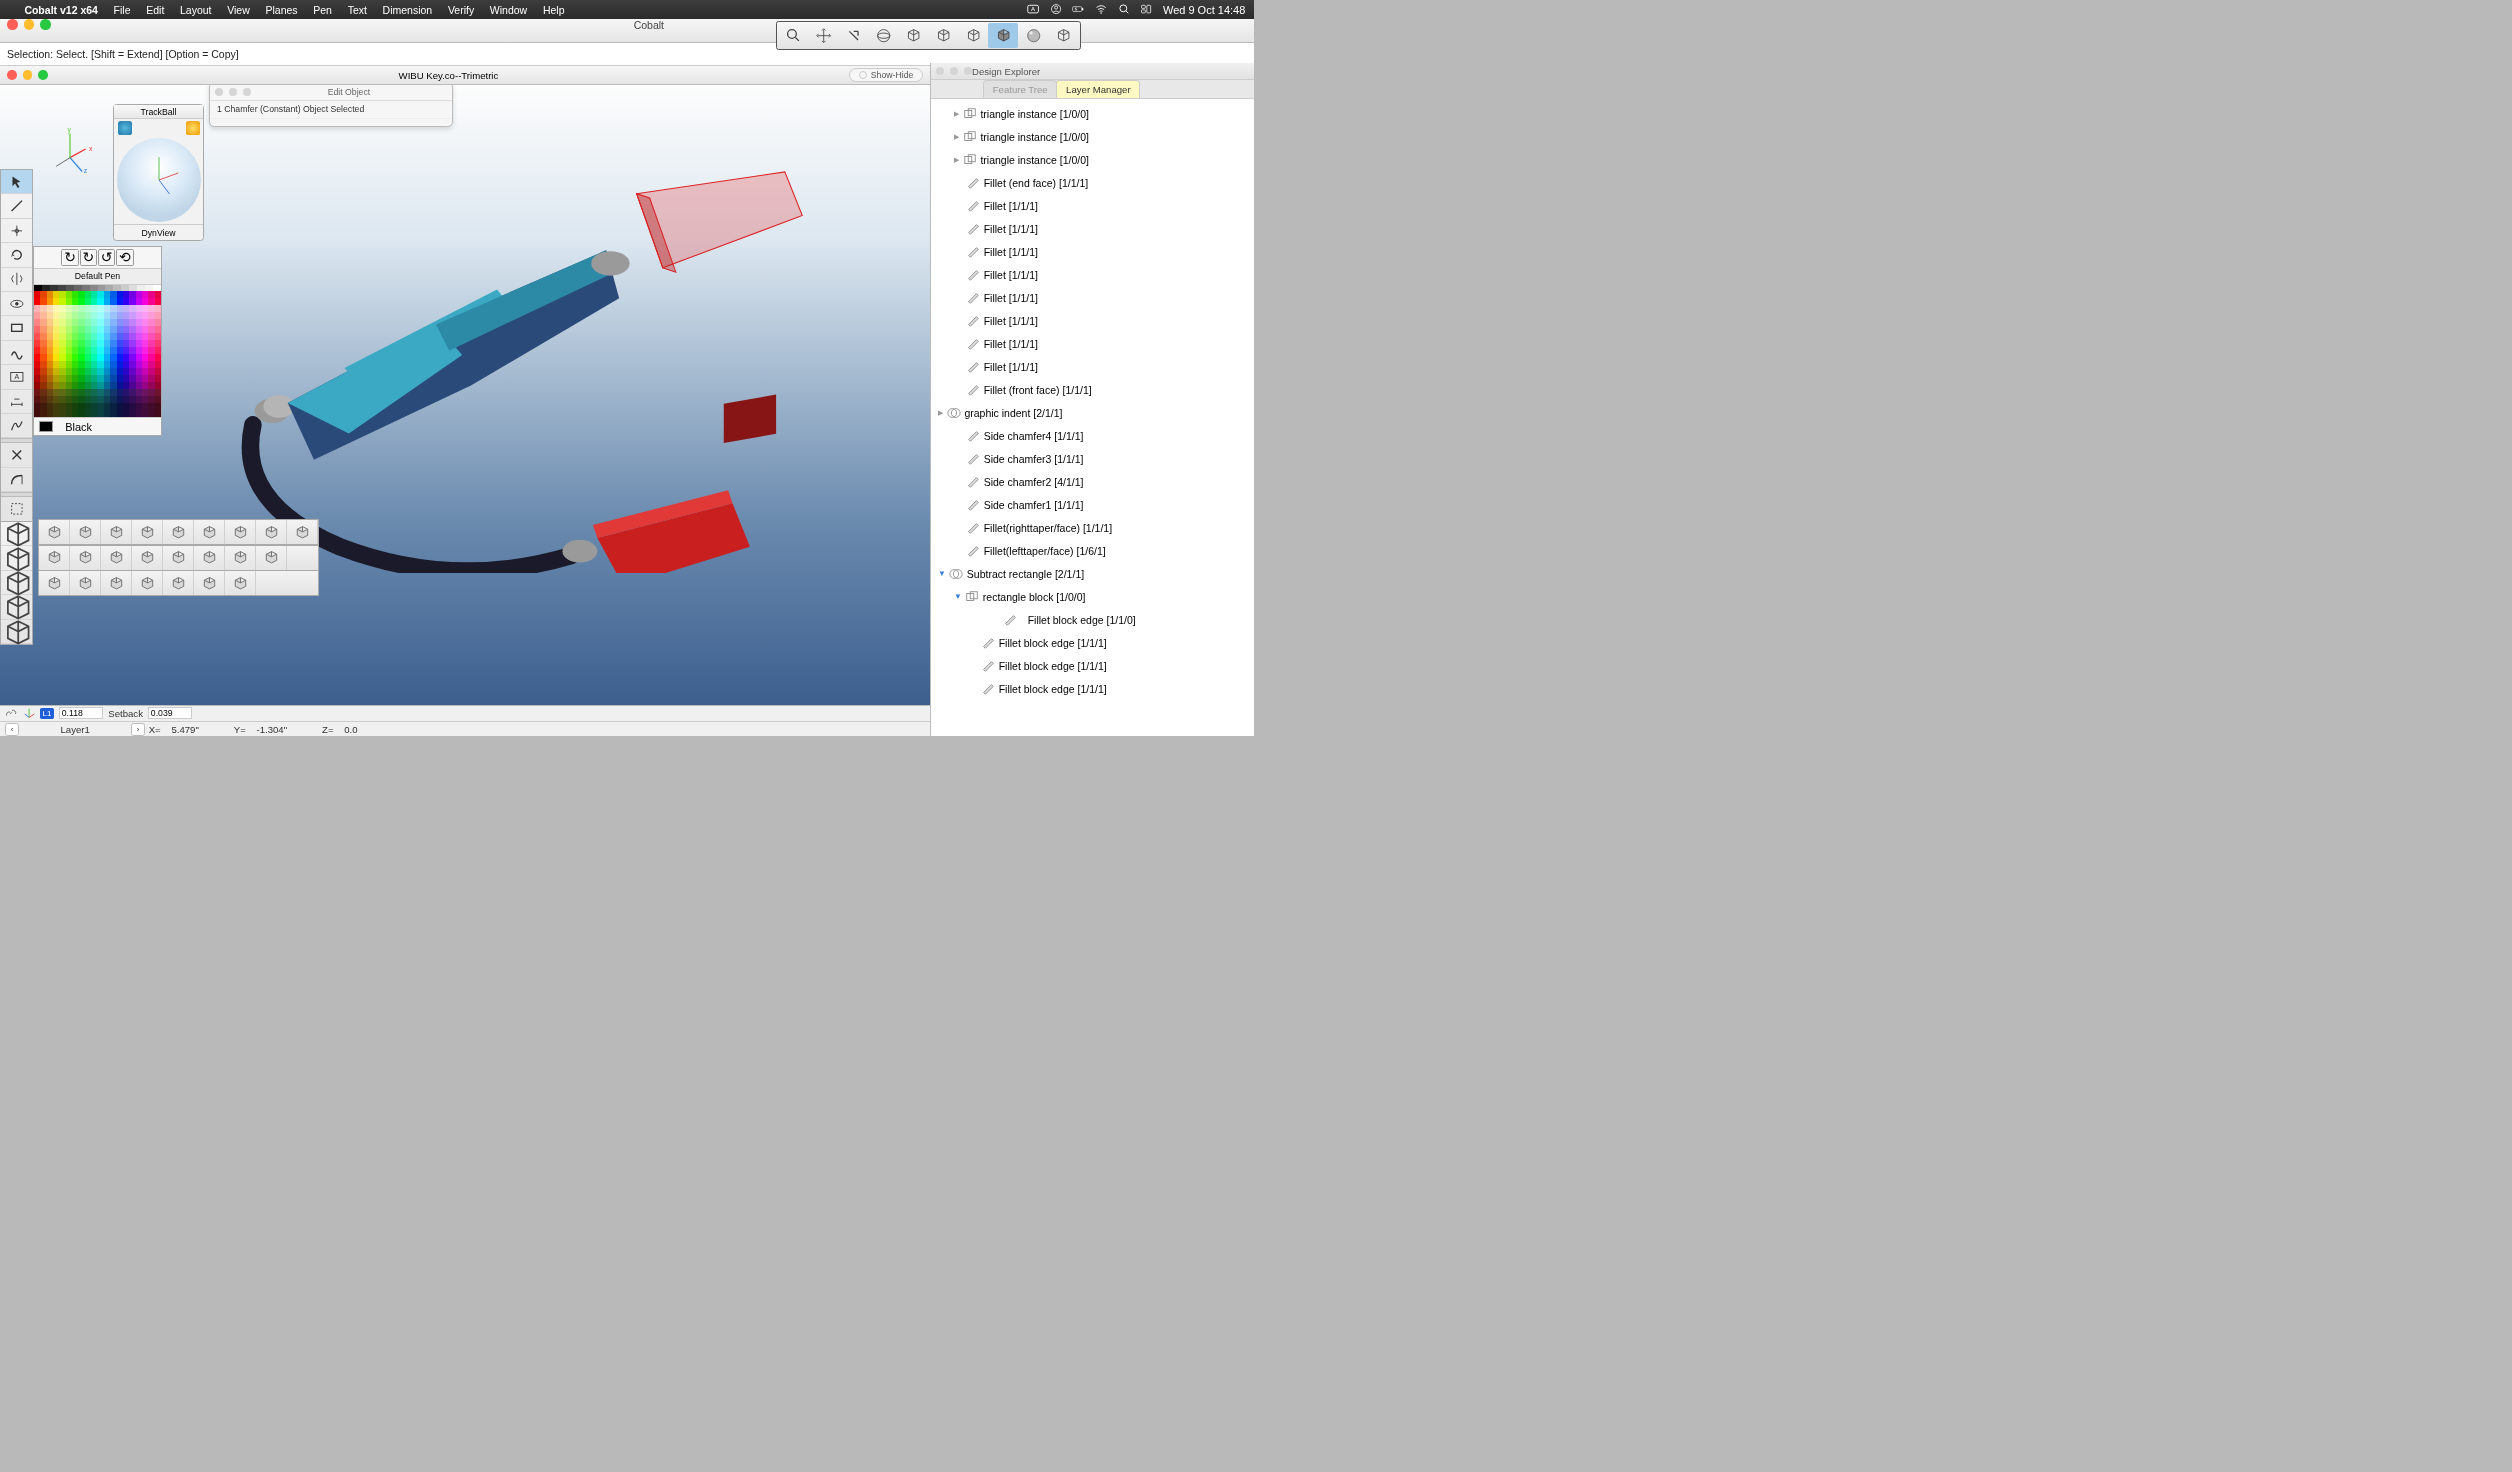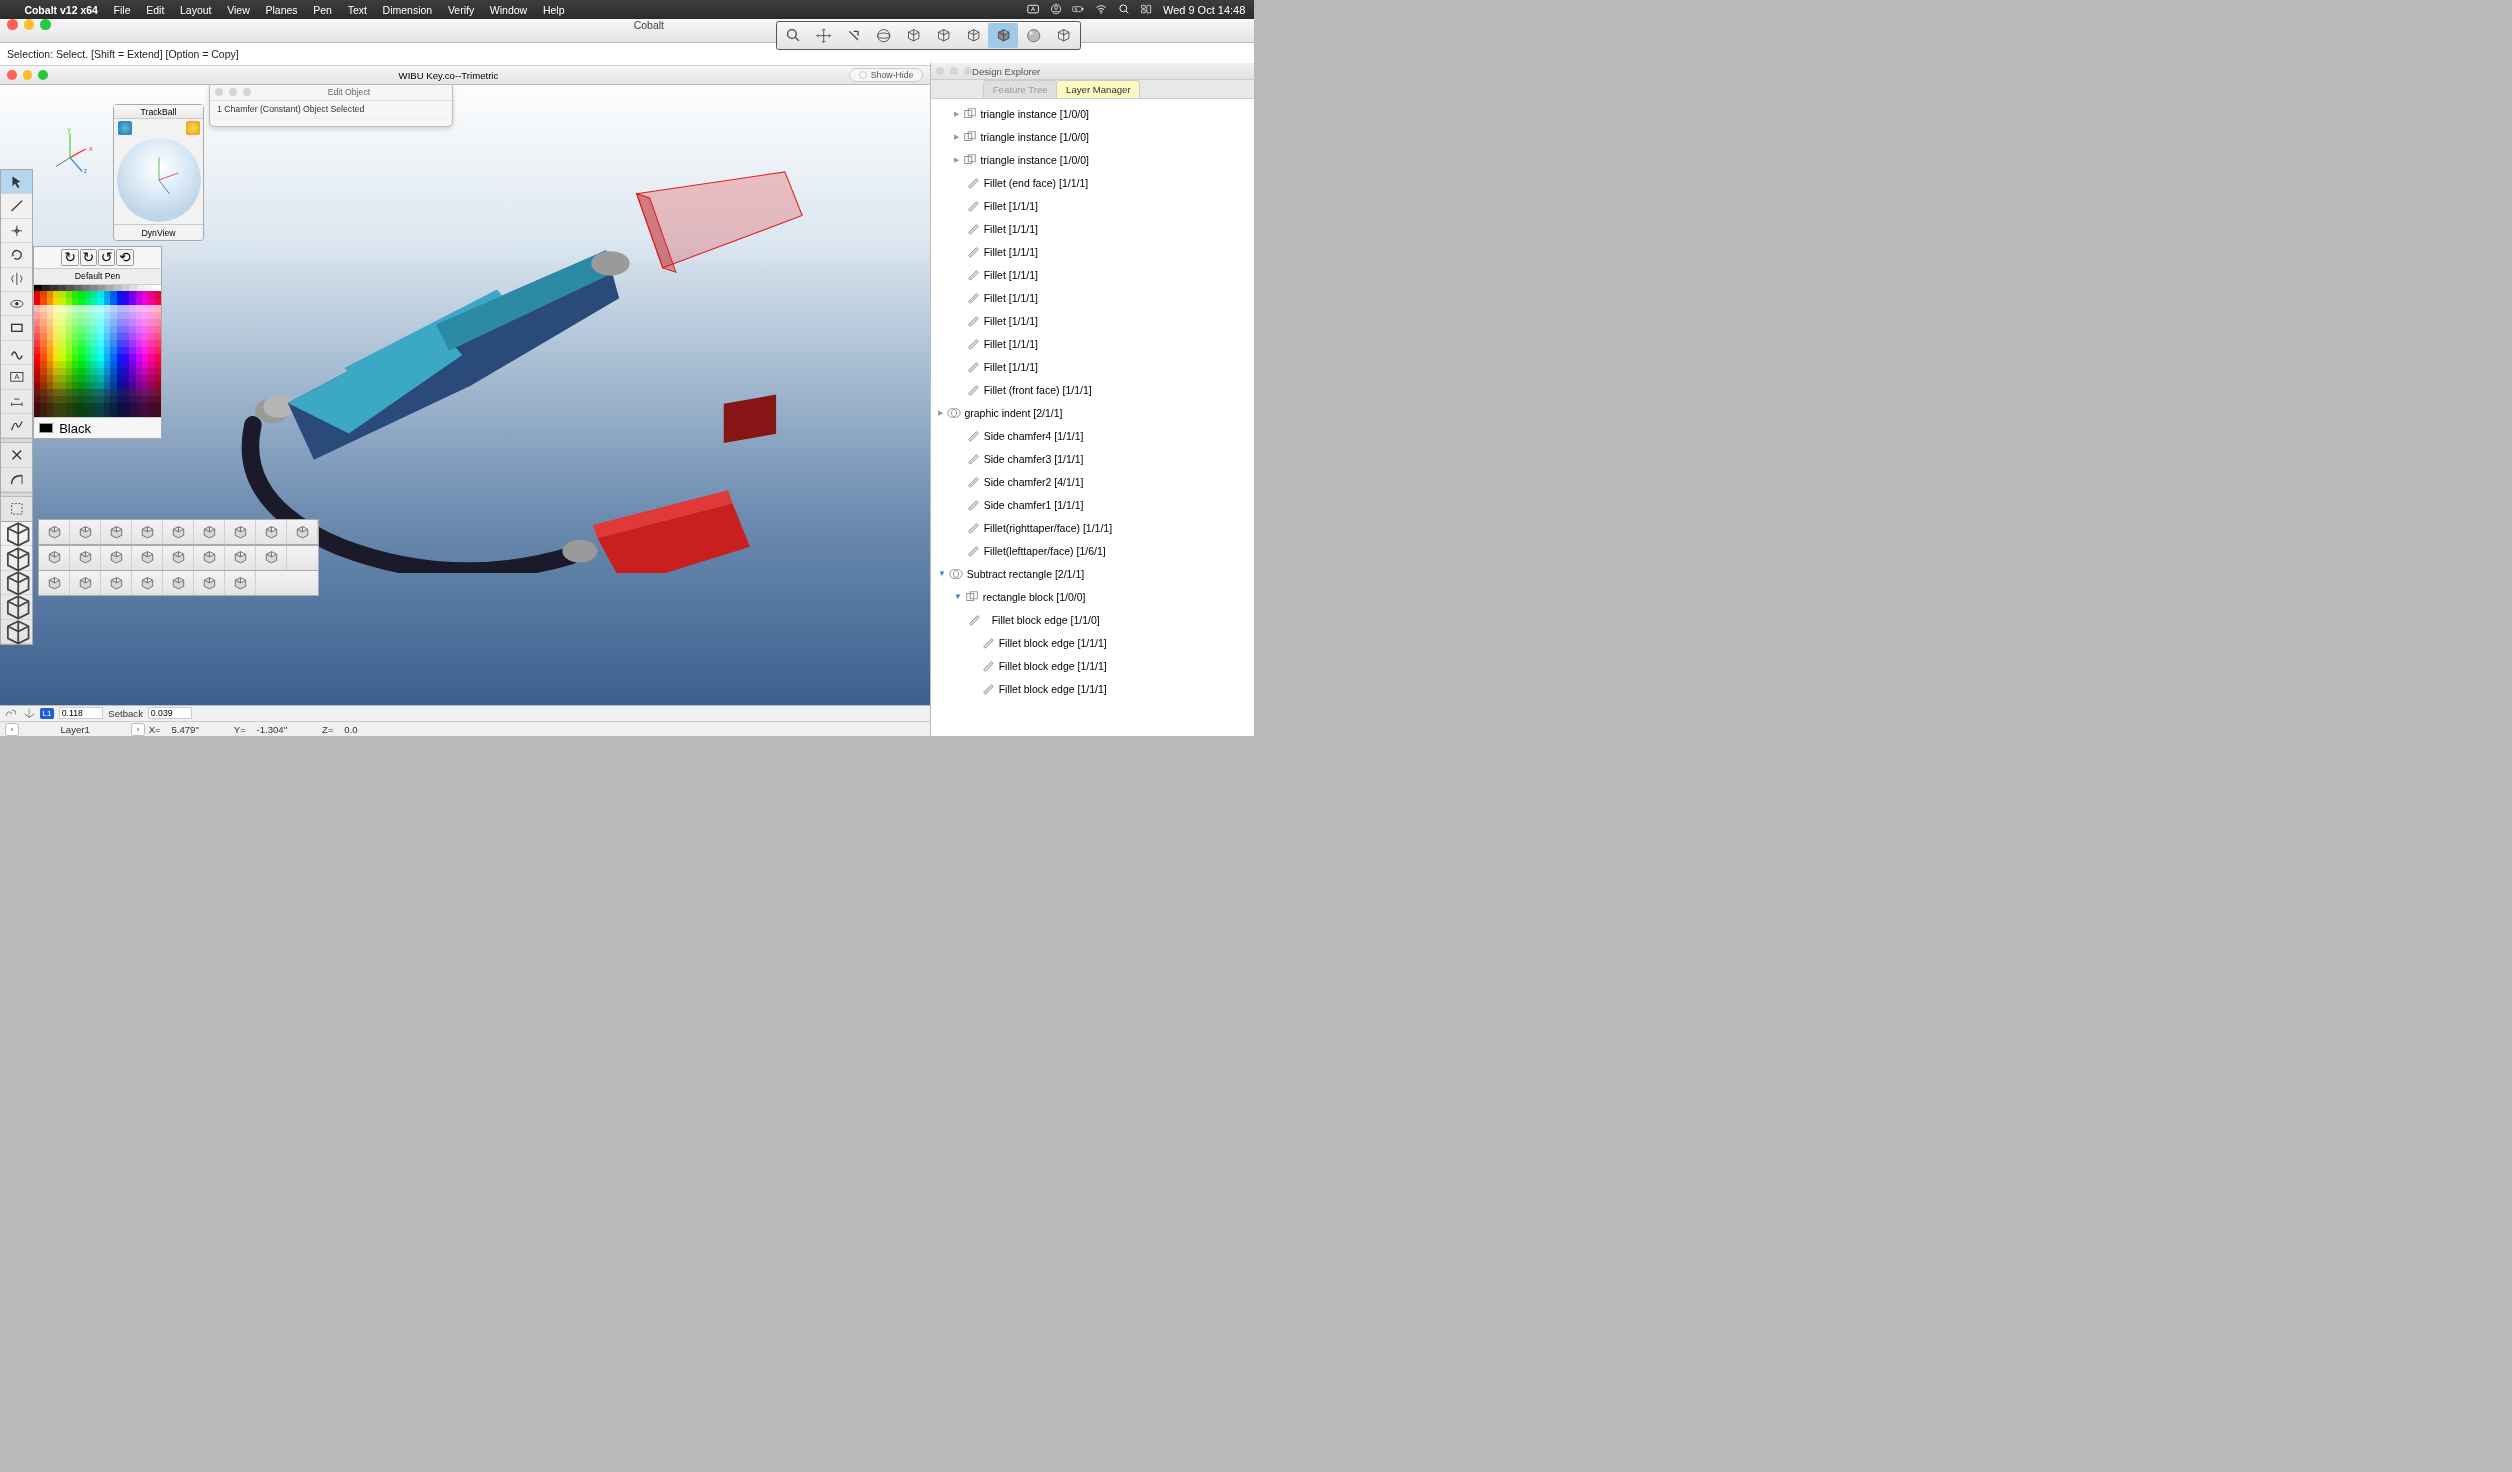--- a/index.html
+++ b/index.html
@@ -58,21 +58,21 @@
 .left-tools svg{width:15.7px;height:15.7px}
 
 .colorpanel{position:absolute;top:161px;left:33px;width:129px;background:#f6f6f6;border:0.9px solid #aaa}
 .colorpanel .cp-row{display:flex;gap:0.9px;padding:1.7px;justify-content:center}
 .colorpanel .cp-row .rot{width:17.4px;height:17.4px;border:0.9px solid #999;border-radius:1.7px;display:flex;align-items:center;justify-content:center}
 .colorpanel .cp-title{font-size:8.7px;text-align:center;padding:2.6px 0;background:#eee;border-top:0.9px solid #ccc;border-bottom:0.9px solid #ccc}
 .colorpanel .grays{display:flex}
 .colorpanel .grays span{flex:1;height:6.1px}
 .colorpanel .swatches{display:grid;grid-template-columns:repeat(20,1fr);height:126px}
 .colorpanel .swatches span{border:0}
-.colorpanel .foot{display:flex;align-items:center;gap:6px;padding:2.6px 5.2px;font-size:13px;border-top:0.9px solid #ccc}
+.colorpanel .foot{display:flex;align-items:center;gap:12px;padding:2.6px 5.2px;font-size:11px;border-top:0.9px solid #ccc}
 .colorpanel .foot .sw{width:14px;height:10.5px;background:#000;border:0.9px solid #999}
 
 .solid-tools{position:absolute;top:436px;left:0;width:33px;background:linear-gradient(#f3f3f3,#e4e4e4);border:0.9px solid #aaa;display:flex;flex-direction:column}
 .solid-tools .lt{height:24.4px;display:flex;align-items:center;justify-content:center;border-bottom:0.9px solid #d5d5d5}
 
 .solid-palette{position:absolute;top:434px;left:38px}
 .solid-palette .sprow{display:flex;background:linear-gradient(#f3f3f3,#e4e4e4);border:0.9px solid #aaa;margin-bottom:-0.9px}
 .solid-palette .sprow .sp{width:31px;height:24.4px;display:flex;align-items:center;justify-content:center;border-right:0.9px solid #d0d0d0}
 
 .statusbar{position:absolute;bottom:0;left:0;right:324px;height:31px;background:#f0f0f0;border-top:0.9px solid #bbb;font-size:9.6px;color:#333}
@@ -1133,21 +1133,21 @@
           <span>Subtract rectangle [2/1/1]</span>
         </div>
         <div class="node" style="padding-left: 23px;">
           <span class="disc exp">▼</span>
           <span class="ico"><svg width="14" height="14" viewBox="0 0 16 16">
               <rect x="2" y="4" width="8" height="8" fill="none" stroke="#888"></rect>
               <rect x="6" y="2" width="8" height="8" fill="none" stroke="#888"></rect>
             </svg></span>
           <span>rectangle block [1/0/0]</span>
         </div>
-        <div class="node" style="padding-left: 16px; gap: 11px;">
+        <div class="node" style="padding-left: 52px; gap: 11px;">
           <span style="width:8.7px"></span>
           <span class="ico"><svg width="14" height="14" viewBox="0 0 16 16">
               <path d="M3 12 L12 3 L14 5 L5 14 Z" fill="#ddd" stroke="#888"></path>
             </svg></span>
           <span>Fillet block edge [1/1/0]</span>
         </div>
         <div class="node" style="padding-left: 38px;">
           <span style="width:8.7px"></span>
           <span class="ico"><svg width="14" height="14" viewBox="0 0 16 16">
               <path d="M3 12 L12 3 L14 5 L5 14 Z" fill="#ddd" stroke="#888"></path>

